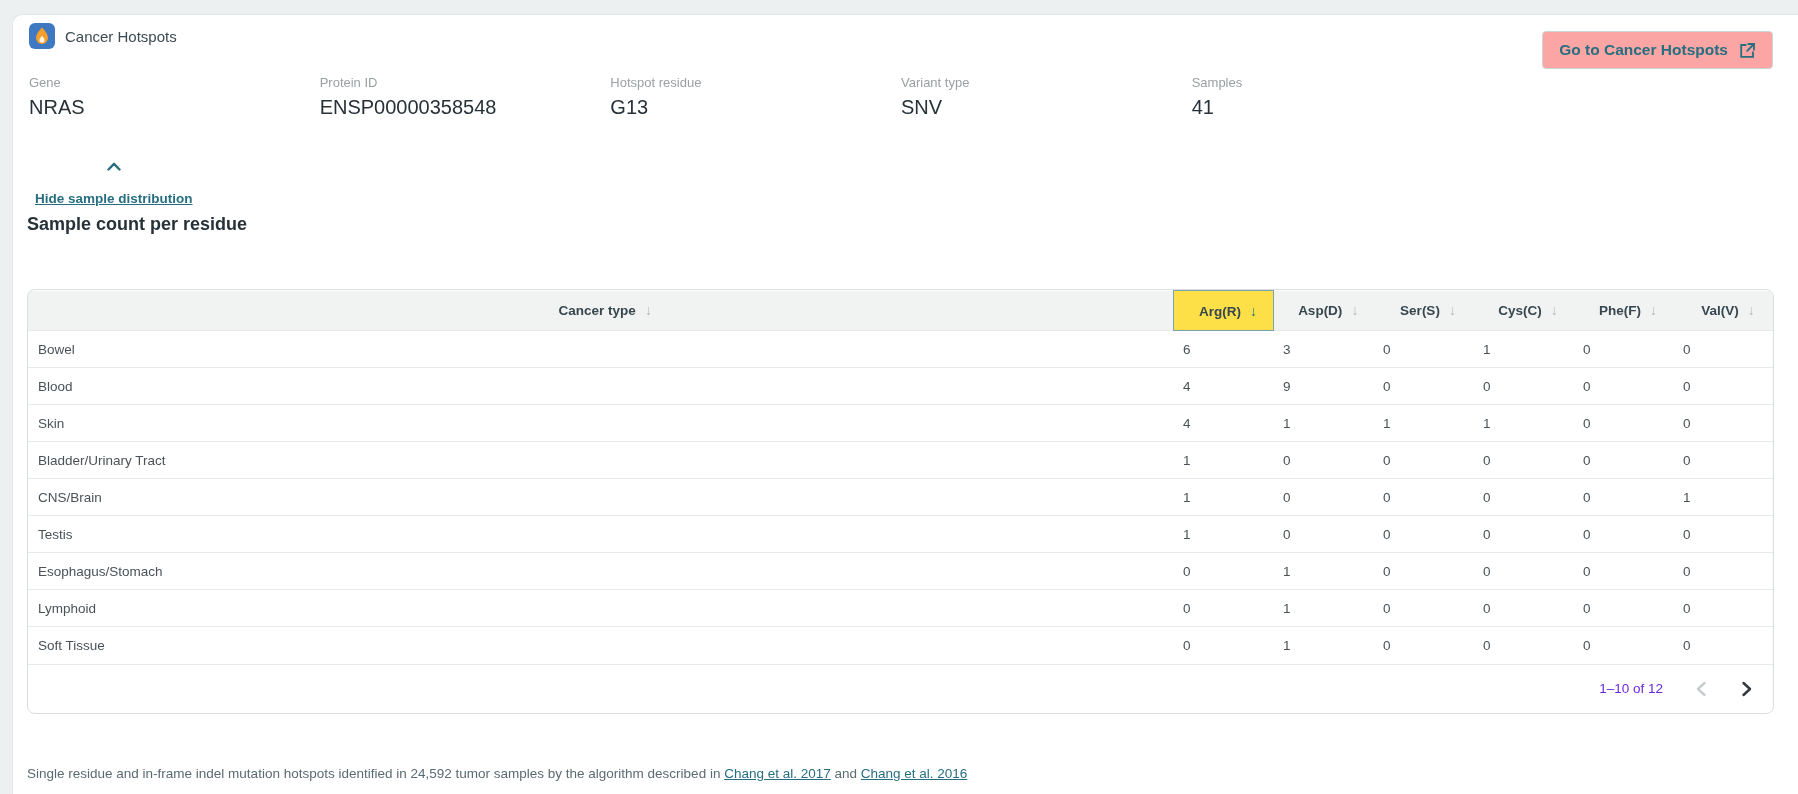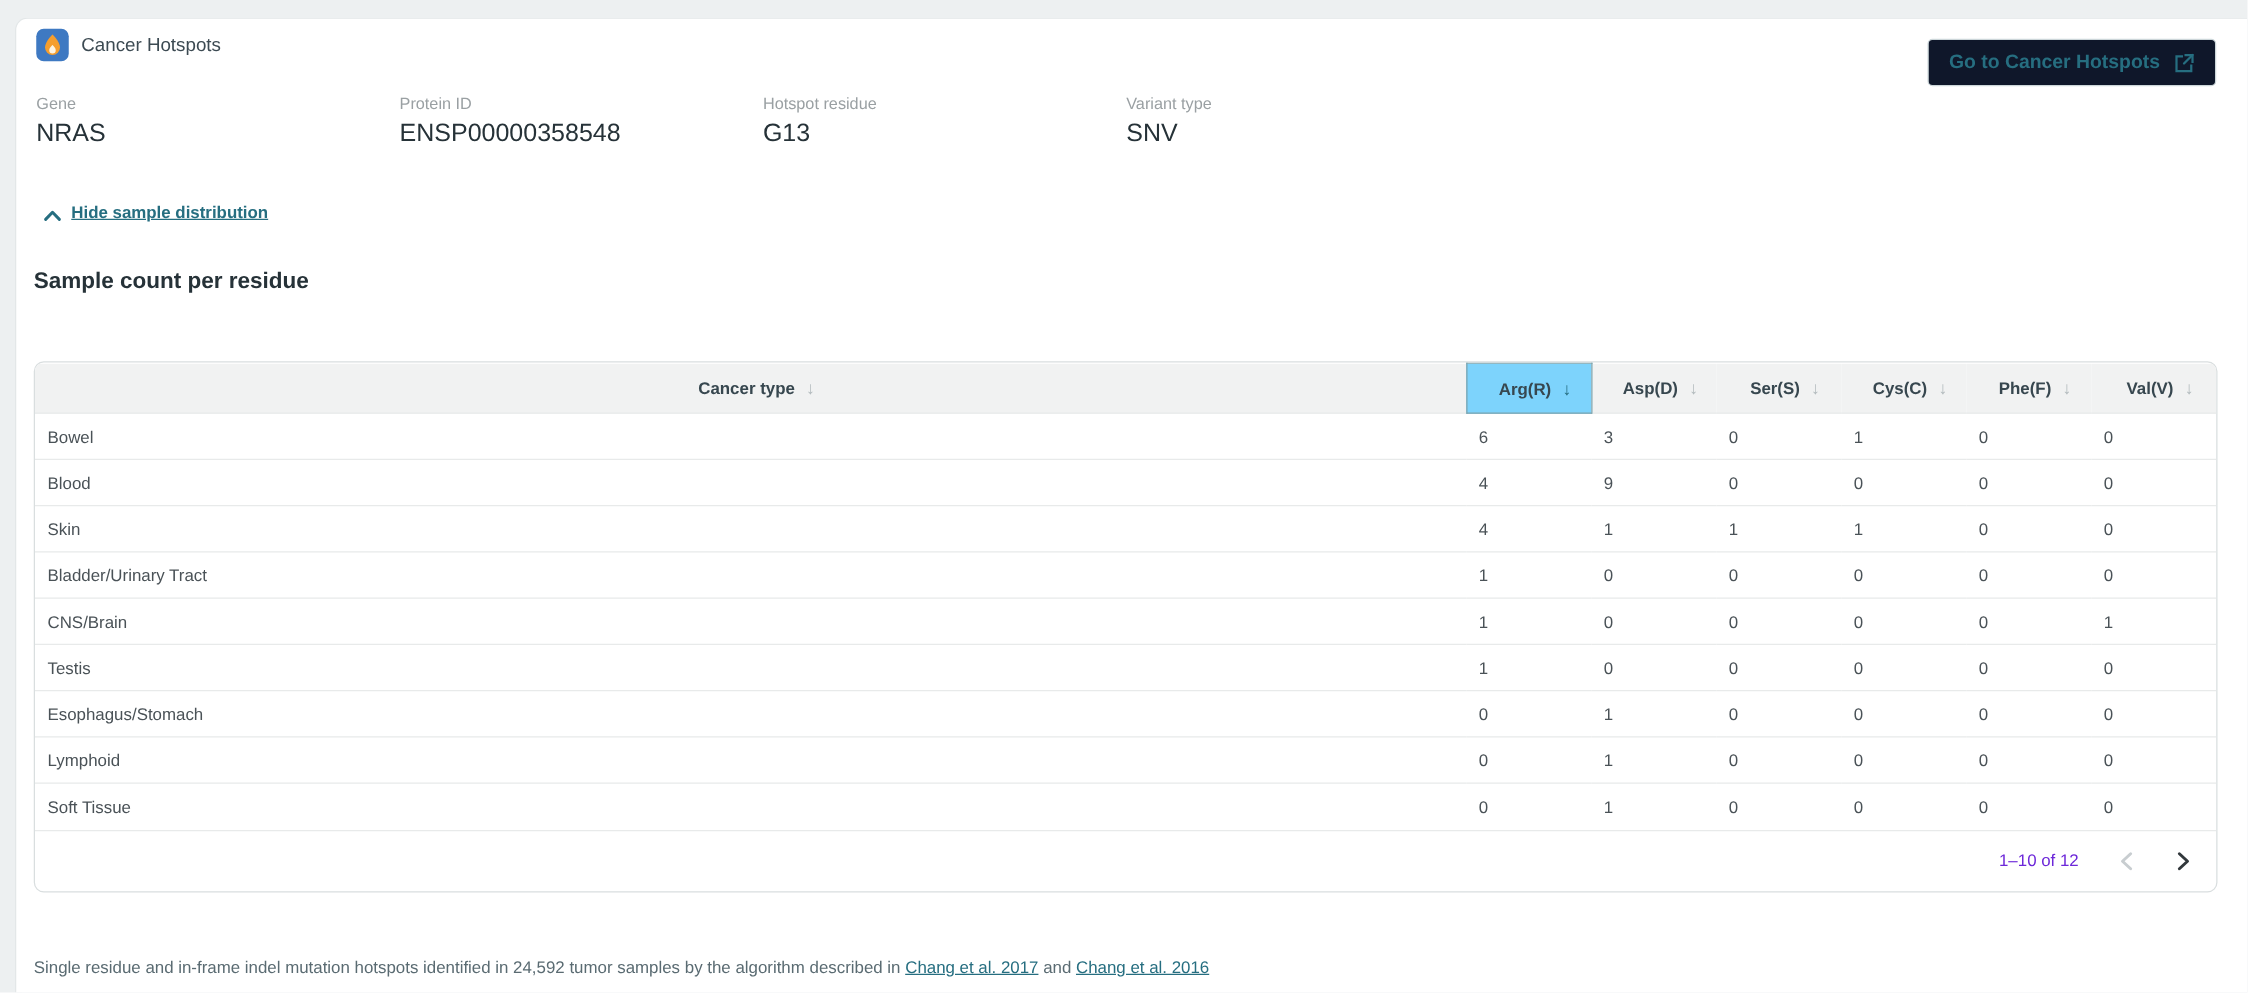--- a/index.html
+++ b/index.html
@@ -12,45 +12,45 @@
     position:absolute; left:12px; top:14px; width:1786px; height:780px;
     background:#ffffff; border-top:1px solid #e3e7e8; border-left:1px solid #e3e7e8;
     border-radius:10px 0 0 0;
   }
   
   .app-header { position:absolute; left:16px; top:6px; height:30px; display:flex; align-items:center; gap:10px; }
   .flame-badge { width:26px; height:26px; border-radius:6px; background:var(--flame-blue,#3e79c2); display:flex; align-items:center; justify-content:center; }
   .app-title { font-size:15px; color:#3c4a52; }
   .go-btn {
     position:absolute; right:25px; top:16px; height:38px; padding:0 16px;
-    display:flex; align-items:center; gap:11px; background:#0f172a;
+    display:flex; align-items:center; gap:11px; background:#fca5a5;
     border:1px solid #ccd6d9; border-radius:4px; cursor:pointer;
     color:var(--accent); font-size:15.5px; font-weight:700; font-family:inherit;
   }
   
   .fields { position:absolute; left:16px; right:25px; top:60px; display:grid; grid-template-columns:repeat(6,1fr); }
   .field-label { font-size:13px; color:#9aa0a3; }
   .field-value { margin-top:6px; font-size:20px; font-weight:500; color:#263238; }
   
-  .toggle { position:absolute; left:22px; top:147px; display:flex; align-items:flex-end; gap:8px; cursor:pointer; color:var(--accent); }
+  .toggle { position:absolute; left:22px; top:147px; display:flex; align-items:center; gap:20px; cursor:pointer; color:var(--accent);flex-direction:column; }
   .toggle-label { font-size:13.5px; font-weight:700; text-decoration:underline; }
   
   .section-title { position:absolute; left:14px; top:199px; font-size:18px; font-weight:700; color:#263238; }
   
   .table-wrap {
     position:absolute; left:14px; top:274px; width:1747px;
     border:1px solid #d9dedf; border-radius:8px; overflow:hidden; background:#fff;
   }
   table { width:100%; border-collapse:collapse; table-layout:fixed; }
   col.num-col { width:100px; }
   thead th {
     height:40px; background:#f1f2f2; text-align:center; padding:0 0 0 10px;
     font-size:13.5px; font-weight:600; color:#37474f; white-space:nowrap;
   }
-  thead th.active-sort { border:1px solid #7ba3ad; background:#7dd3fc; }
+  thead th.active-sort { border:1px solid #7ba3ad; background:#fde047; }
   .sort-arrow { display:inline-block; margin-left:9px; font-size:14px; color:#b3bbbe; font-weight:400; }
   th.active-sort .sort-arrow { color:var(--accent); font-weight:700; }
   tbody td {
     height:37px; padding:0 0 0 10px; font-size:13.5px; color:#4a5257;
     border-top:1px solid #e8eaea; white-space:nowrap;
   }
   
   .pagination {
     height:49px; border-top:1px solid #e8eaea; display:flex; align-items:center;
     justify-content:flex-end; gap:30px; padding-right:18px;
@@ -96,20 +96,24 @@
       <div class="field-label">Protein ID</div>
       <div class="field-value">ENSP00000358548</div>
     </div>
     <div class="field">
       <div class="field-label">Hotspot residue</div>
       <div class="field-value">G13</div>
     </div>
     <div class="field">
       <div class="field-label">Variant type</div>
       <div class="field-value">SNV</div>
+    </div>
+    <div class="field">
+      <div class="field-label">Samples</div>
+      <div class="field-value">41</div>
     </div>
   </div>
 
   <div class="toggle">
     <span style="display:flex;">
       <svg width="14" height="9" viewBox="0 0 14 9" fill="none" stroke="#266e80" stroke-width="2.4" stroke-linecap="round" stroke-linejoin="round">
         <path d="M1.5 7.5 L7 1.8 L12.5 7.5"></path>
       </svg>
     </span>
     <span class="toggle-label">Hide sample distribution</span>

